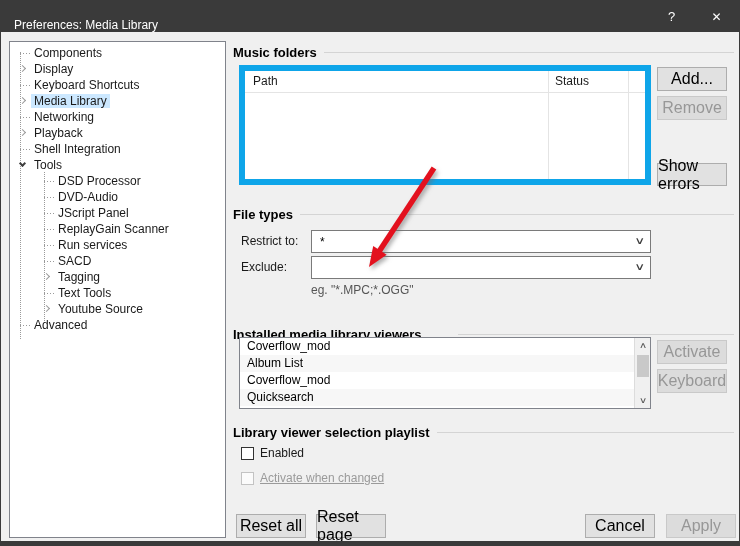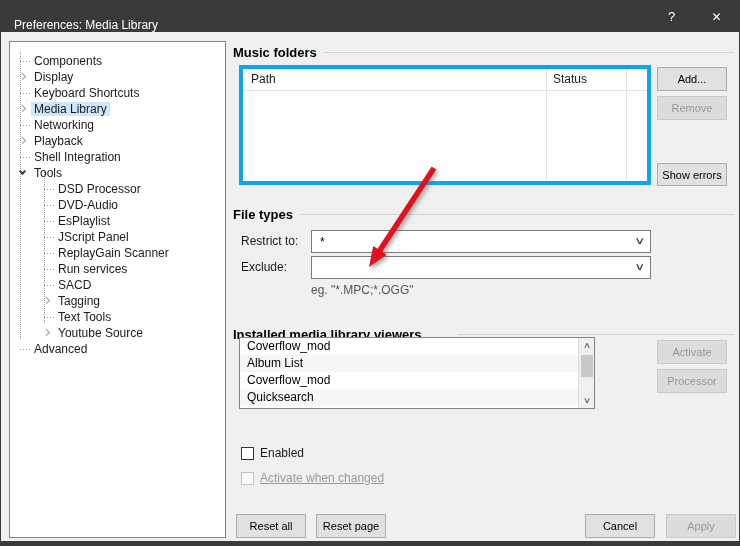--- a/index.html
+++ b/index.html
@@ -10,65 +10,65 @@
   
   .titlebar { position:absolute; left:0; top:0; right:0; height:31px; background:#3a3a3a;
               display:flex; align-items:flex-end; }
   .titlebar .title { color:#fff; font-size:12px; margin-left:13px; flex:1; }
   .tb-btn { width:45px; height:31px; color:#fff; display:flex; align-items:center;
             justify-content:center; font-size:13px; cursor:default; }
   .tb-btn.close { font-size:12px; }
 
   
   .tree { position:absolute; left:8px; top:40px; width:217px; height:497px;
-          background:#fff; border:1px solid #80838b; padding-top:11px; overflow:hidden; }
+          background:#fff; border:1px solid #80838b; padding-top:3px; overflow:hidden; }
   .vguide { position:absolute; width:1px;
             background:repeating-linear-gradient(to bottom,#9a9a9a 0 1px,transparent 1px 2px); }
   .trow { position:relative; height:16px; line-height:16px; font-size:12px; color:#1a1a1a; white-space:nowrap; }
   .trow .stub { position:absolute; top:8px; height:1px; width:12px;
                 background:repeating-linear-gradient(to right,#9a9a9a 0 1px,transparent 1px 3px); }
   .lvl1 .stub { left:10px; } .lvl2 .stub { left:34px; }
   .chev { position:absolute; top:5px; width:5px; height:5px;
           border-right:1px solid #9a9a9a; border-bottom:1px solid #9a9a9a; transform:rotate(-45deg); }
   .lvl1 .chev { left:10px; } .lvl2 .chev { left:34px; }
   .chev.expanded { border-right:2px solid #3f3f3f; border-bottom:2px solid #3f3f3f; transform:rotate(45deg); top:4px; }
   .lvl1 .tlabel { margin-left:24px; } .lvl2 .tlabel { margin-left:48px; }
   .tlabel.sel { background:#cce8ff; padding:0 3px; margin-left:21px !important; }
 
   
   .group { position:absolute; left:232px; width:501px; display:flex; align-items:center; gap:7px; }
   .gtitle { font-size:13px; font-weight:bold; color:#000; white-space:nowrap; }
   .gline { flex:1; height:1px; background:#d4d4d4; }
 
   
   .btn { position:absolute; width:70px; height:24px; background:#e1e1e1; border:1px solid #adadad;
-         font-size:11px; color:#000; display:flex; align-items:center; justify-content:center; cursor:default; }
+         font-size:16px; color:#000; display:flex; align-items:center; justify-content:center; cursor:default; }
   .btn.disabled { background:#dcdcdc; border-color:#c9c9c9; color:#979797; }
   .btn.default { border:2px solid #0078d7; }
   .label { position:absolute; font-size:12px; color:#1a1a1a; white-space:nowrap; }
   .hint { color:#555; }
   .combo { position:absolute; height:23px; width:340px; background:#fff; border:1px solid #7a7a7a;
            display:flex; align-items:center; padding:0 24px 0 8px; font-size:12px; color:#000; }
   .combo .dd { position:absolute; right:7px; top:4px; font-size:10px; color:#3c3c3c; transform:scaleX(1.5); }
   .cbrow { position:absolute; display:flex; align-items:center; gap:6px; font-size:12px; color:#1a1a1a; }
   .cbbox { width:13px; height:13px; background:#fff; border:1px solid #333; }
   .cbrow.disabled { color:#9a9a9a; }
   .cbrow.disabled .cbbox { border-color:#c3c3c3; background:#fbfbfb; }
 
   
   .mtable { position:absolute; left:238px; top:64px; width:412px; height:120px;
-            background:#fff; border:4px solid #0ea5e9; font-size:12px; }
+            background:#fff; border:6px solid #0ea5e9; font-size:12px; }
   .mtable .vsep { position:absolute; top:0; bottom:0; width:1px; background:#e4e4e4; }
   .mtable .hrow { position:absolute; left:0; right:0; top:0; height:22px; border-bottom:1px solid #e4e4e4; }
   .mtable .hcell { position:absolute; top:3px; color:#1a1a1a; }
   .mtable .drow { position:absolute; left:0; right:0; top:23px; height:20px; border-bottom:1px solid #ececec; }
   .mtable .dcell { position:absolute; top:2px; color:#000; }
 
   
-  .vlist { position:absolute; left:238px; top:336px; width:356px; height:72px;
+  .vlist { position:absolute; left:238px; top:336px; width:412px; height:72px;
            background:#fff; border:1px solid #80838b; font-size:12px; overflow:hidden; }
   .vitem { height:17px; line-height:17px; padding-left:7px; color:#000; }
   .vitem:nth-child(even) { background:#f7f7f7; }
   .vscroll { position:absolute; right:0; top:0; bottom:0; width:16px; background:#f0f0f0;
              border-left:1px solid #dcdcdc; }
   .varrow { position:absolute; left:0; width:16px; height:15px; display:flex; align-items:center;
             justify-content:center; font-size:8px; color:#5a5a5a; transform:scaleX(1.4); }
   .vthumb { position:absolute; left:2px; top:17px; width:12px; height:22px; background:#c9c9c9; }
 
   
@@ -97,21 +97,20 @@
     <div class="trow lvl1"><span class="stub"></span><span class="tlabel">Components</span></div>
     <div class="trow lvl1"><span class="chev"></span><span class="tlabel">Display</span></div>
     <div class="trow lvl1"><span class="stub"></span><span class="tlabel">Keyboard Shortcuts</span></div>
     <div class="trow lvl1"><span class="chev"></span><span class="tlabel sel">Media Library</span></div>
     <div class="trow lvl1"><span class="stub"></span><span class="tlabel">Networking</span></div>
     <div class="trow lvl1"><span class="chev"></span><span class="tlabel">Playback</span></div>
     <div class="trow lvl1"><span class="stub"></span><span class="tlabel">Shell Integration</span></div>
     <div class="trow lvl1"><span class="chev expanded"></span><span class="tlabel">Tools</span></div>
     <div class="trow lvl2"><span class="stub"></span><span class="tlabel">DSD Processor</span></div>
     <div class="trow lvl2"><span class="stub"></span><span class="tlabel">DVD-Audio</span></div>
-    <div class="trow lvl2"><span class="stub"></span><span class="tlabel">EsPlaylist</span></div>
     <div class="trow lvl2"><span class="stub"></span><span class="tlabel">JScript Panel</span></div>
     <div class="trow lvl2"><span class="stub"></span><span class="tlabel">ReplayGain Scanner</span></div>
     <div class="trow lvl2"><span class="stub"></span><span class="tlabel">Run services</span></div>
     <div class="trow lvl2"><span class="stub"></span><span class="tlabel">SACD</span></div>
     <div class="trow lvl2"><span class="chev"></span><span class="tlabel">Tagging</span></div>
     <div class="trow lvl2"><span class="stub"></span><span class="tlabel">Text Tools</span></div>
     <div class="trow lvl2"><span class="chev"></span><span class="tlabel">Youtube Source</span></div>
     <div class="trow lvl1"><span class="stub"></span><span class="tlabel">Advanced</span></div>
   </div>
 
@@ -163,22 +162,26 @@
     <div class="vitem">Coverflow_mod</div>
     <div class="vitem">Quicksearch</div>
     <div class="vscroll">
       <div class="varrow" style="top:0;">∧</div>
       <div class="vthumb"></div>
       <div class="varrow" style="bottom:0;">∨</div>
     </div>
   </div>
 
   <div class="btn disabled" style="left:656px; top:339px;">Activate</div>
-  <div class="btn disabled" style="left:656px; top:368px;">Processor</div>
-
+  <div class="btn disabled" style="left:656px; top:368px;">Keyboard</div>
+
+  <div class="group" style="top:424px;">
+    <span class="gtitle">Library viewer selection playlist</span>
+    <span class="gline"></span>
+  </div>
 
   <div class="cbrow" style="left:240px; top:445px;">
     <span class="cbbox"></span>
     <span>Enabled</span>
   </div>
   <div class="cbrow disabled" style="left:240px; top:470px;text-decoration:underline;">
     <span class="cbbox"></span>
     <span>Activate when changed</span>
   </div>
 

